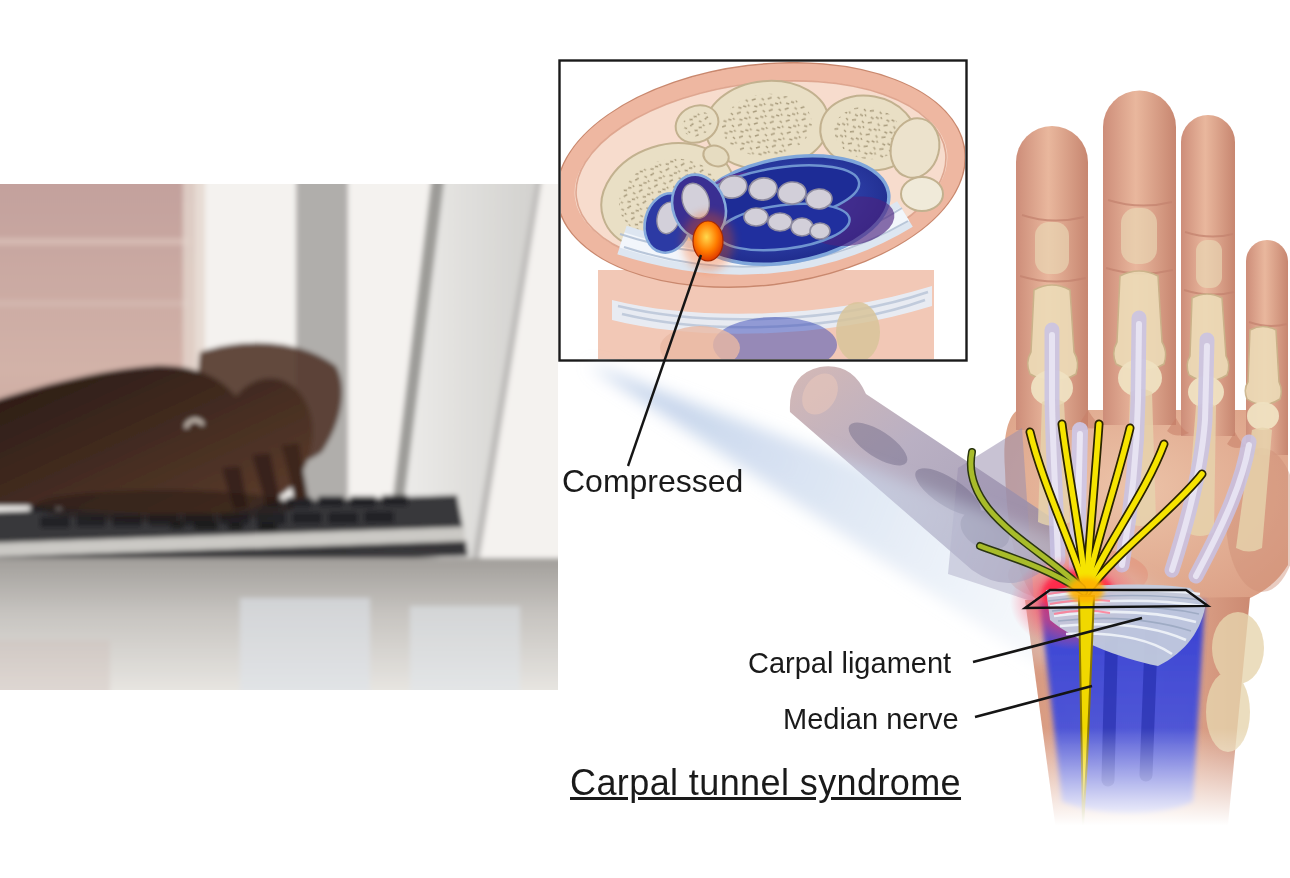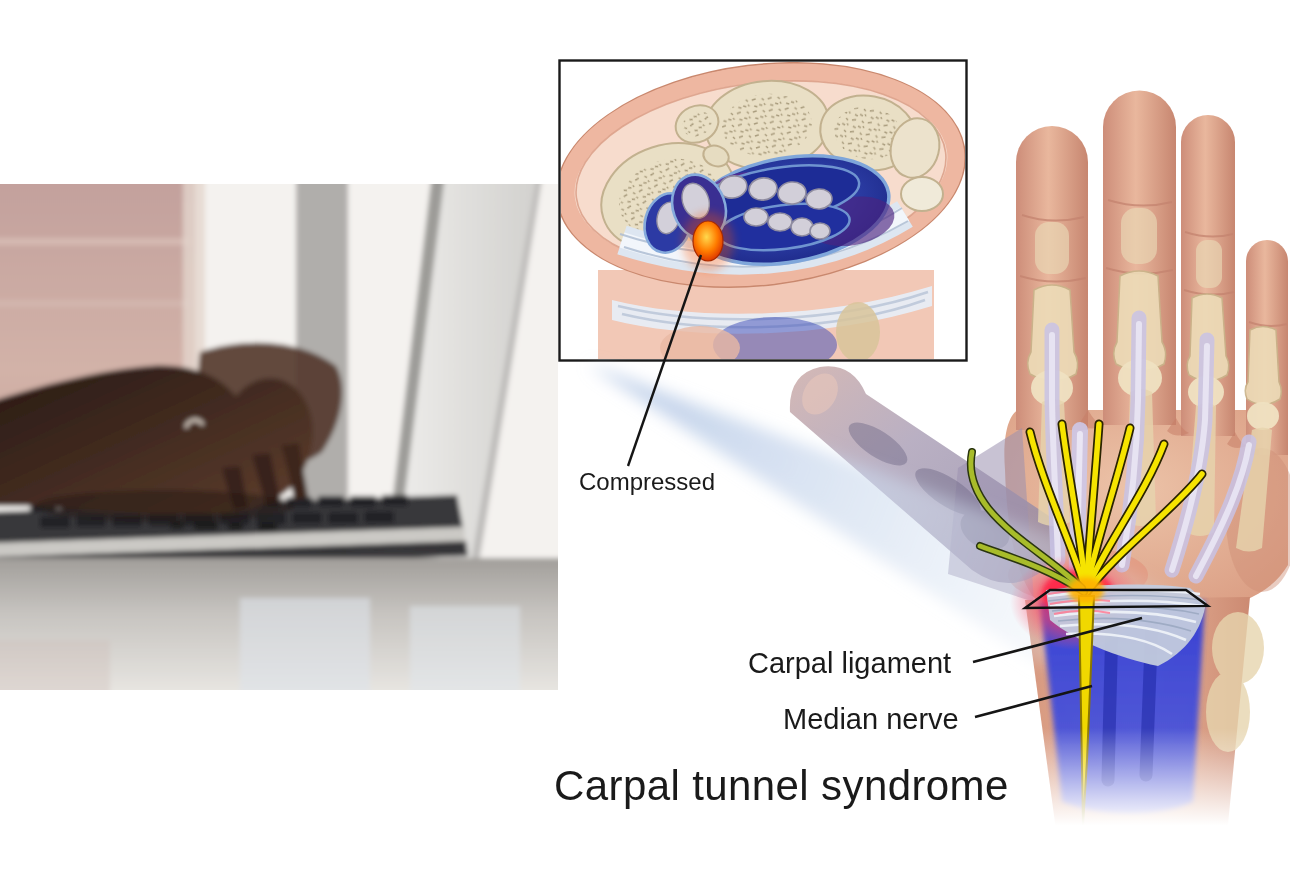--- a/index.html
+++ b/index.html
@@ -5,24 +5,24 @@
   html,body{margin:0;padding:0;background:#fff;}
   .stage{
     position:relative;width:1290px;height:878px;overflow:hidden;background:#ffffff;
     font-family:"Liberation Sans", sans-serif;
   }
   .art{position:absolute;left:0;top:0;}
   .lbl{
     position:absolute;color:#1a1a1a;font-family:"Liberation Sans",sans-serif;
     white-space:nowrap;user-select:none;
   }
-  .lbl-compressed{left:579px;top:466px;font-size:24px;line-height:31px;}
+  .lbl-compressed{left:562px;top:466px;font-size:32px;line-height:31px;}
   .lbl-carpal{left:748px;top:647px;font-size:29px;}
   .lbl-median{left:783px;top:703px;font-size:29px;}
-  .lbl-title{left:554px;top:762px;font-size:42px;letter-spacing:.4px;}
+  .lbl-title{left:570px;top:762px;font-size:36px;letter-spacing:.4px;text-decoration:underline;}
 </style>
 </head>
 <body>
 
 <div class="stage">
 
 <svg class="art" width="1290" height="878" viewBox="0 0 1290 878">
   <defs>
     <clipPath id="clipPhoto">
           <rect x="0" y="184" width="558" height="506"></rect>

